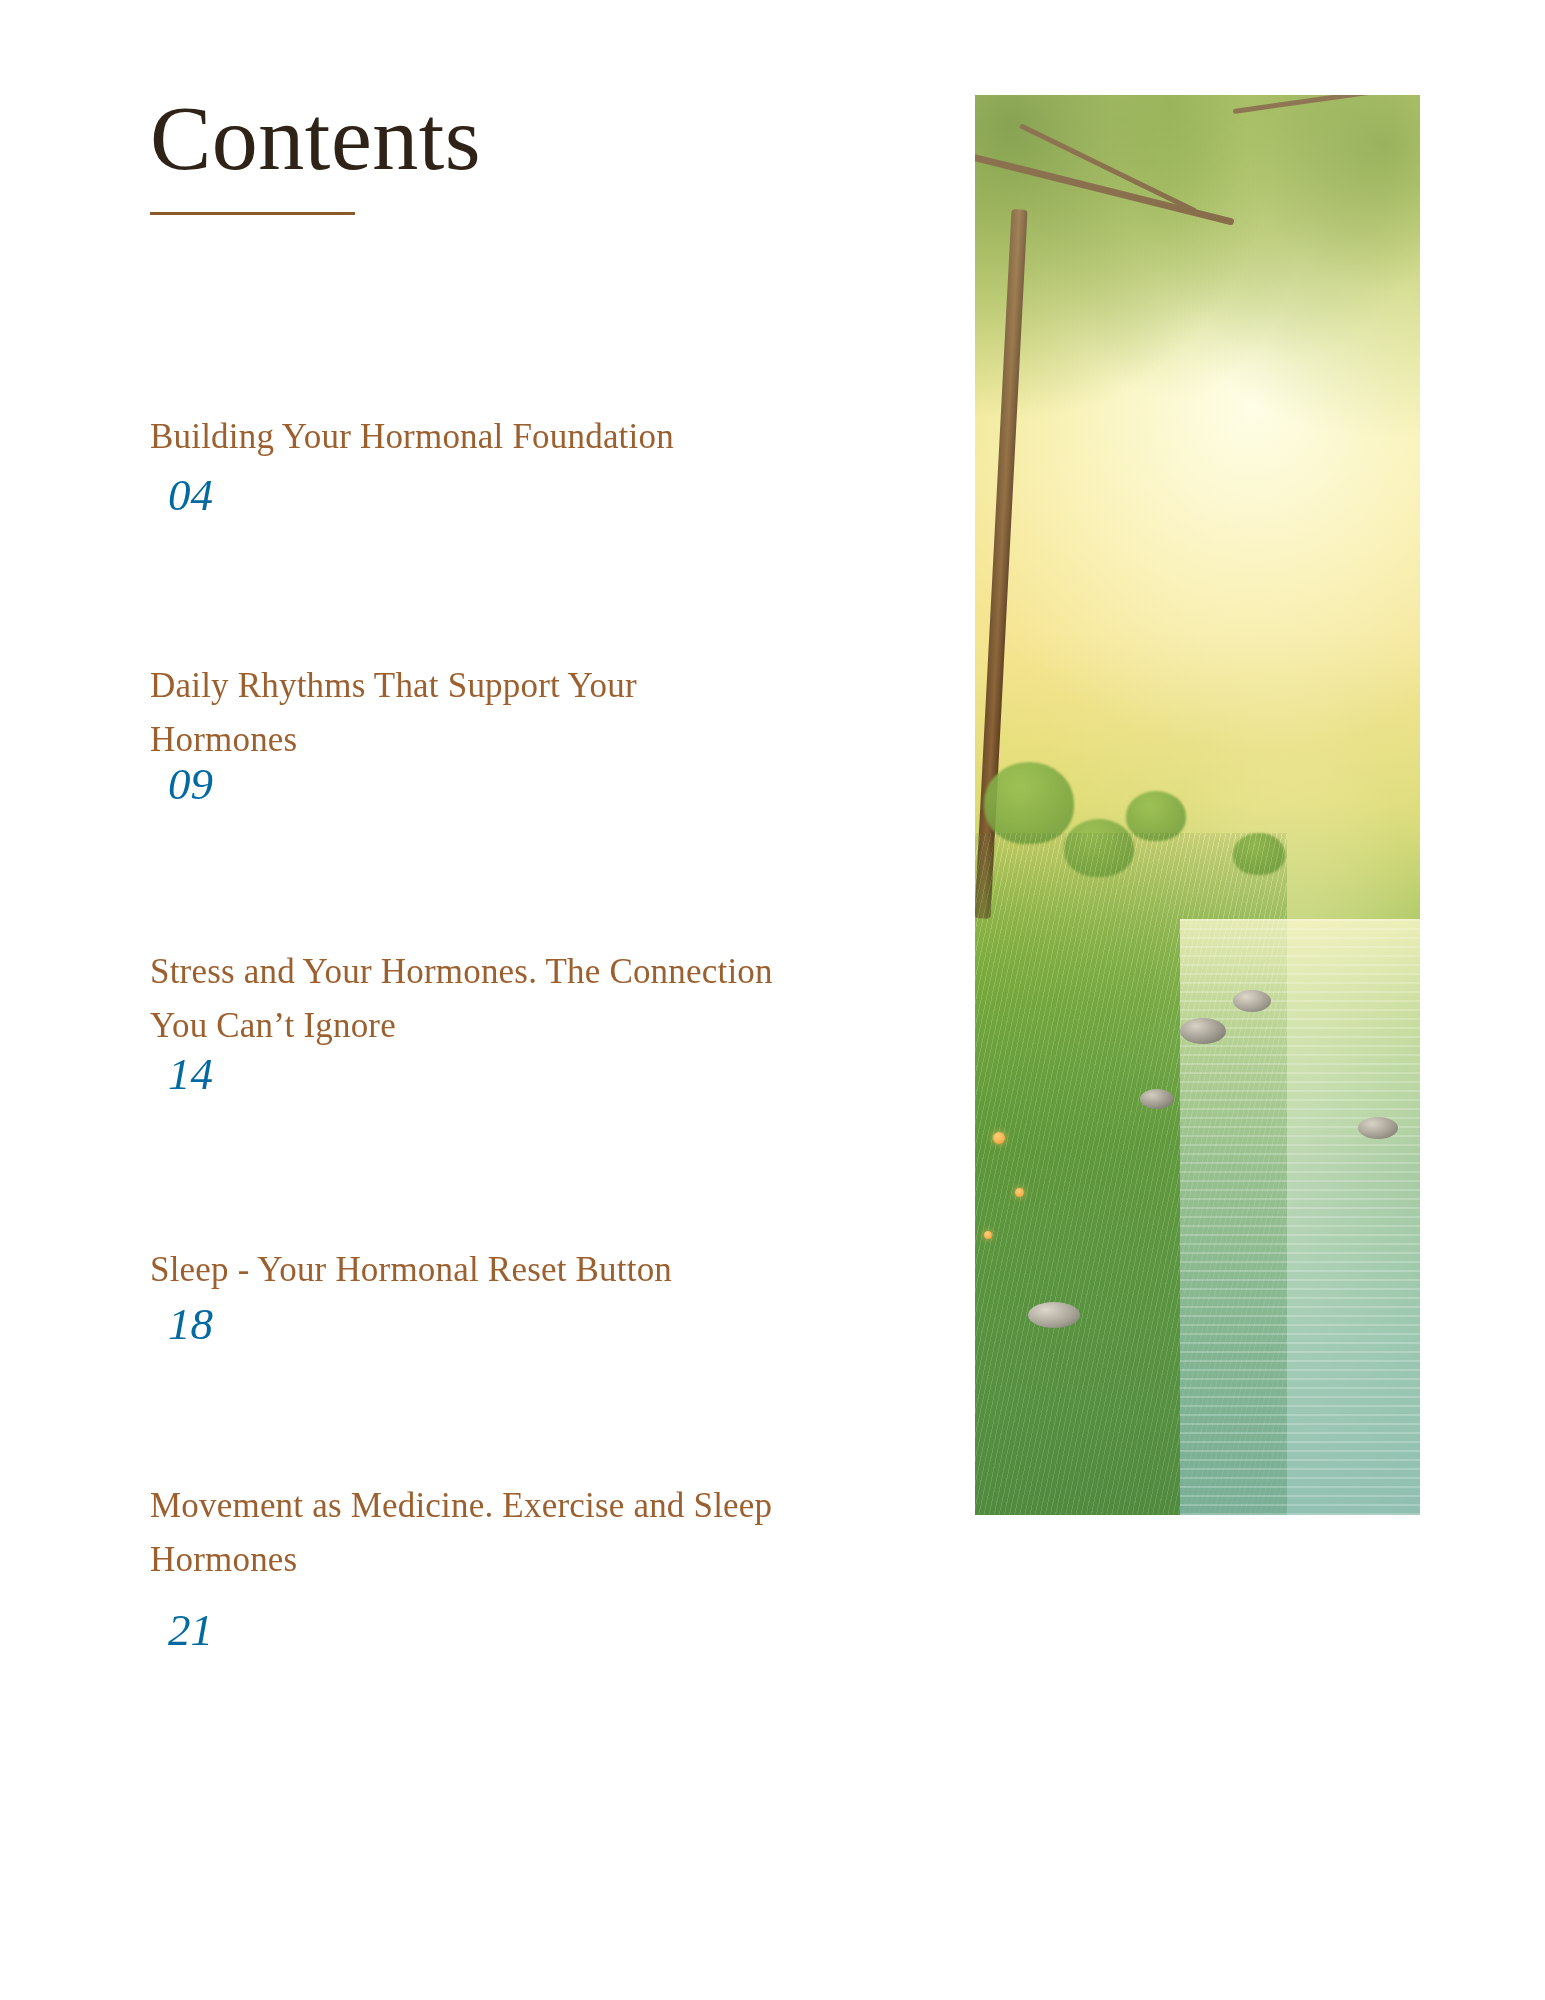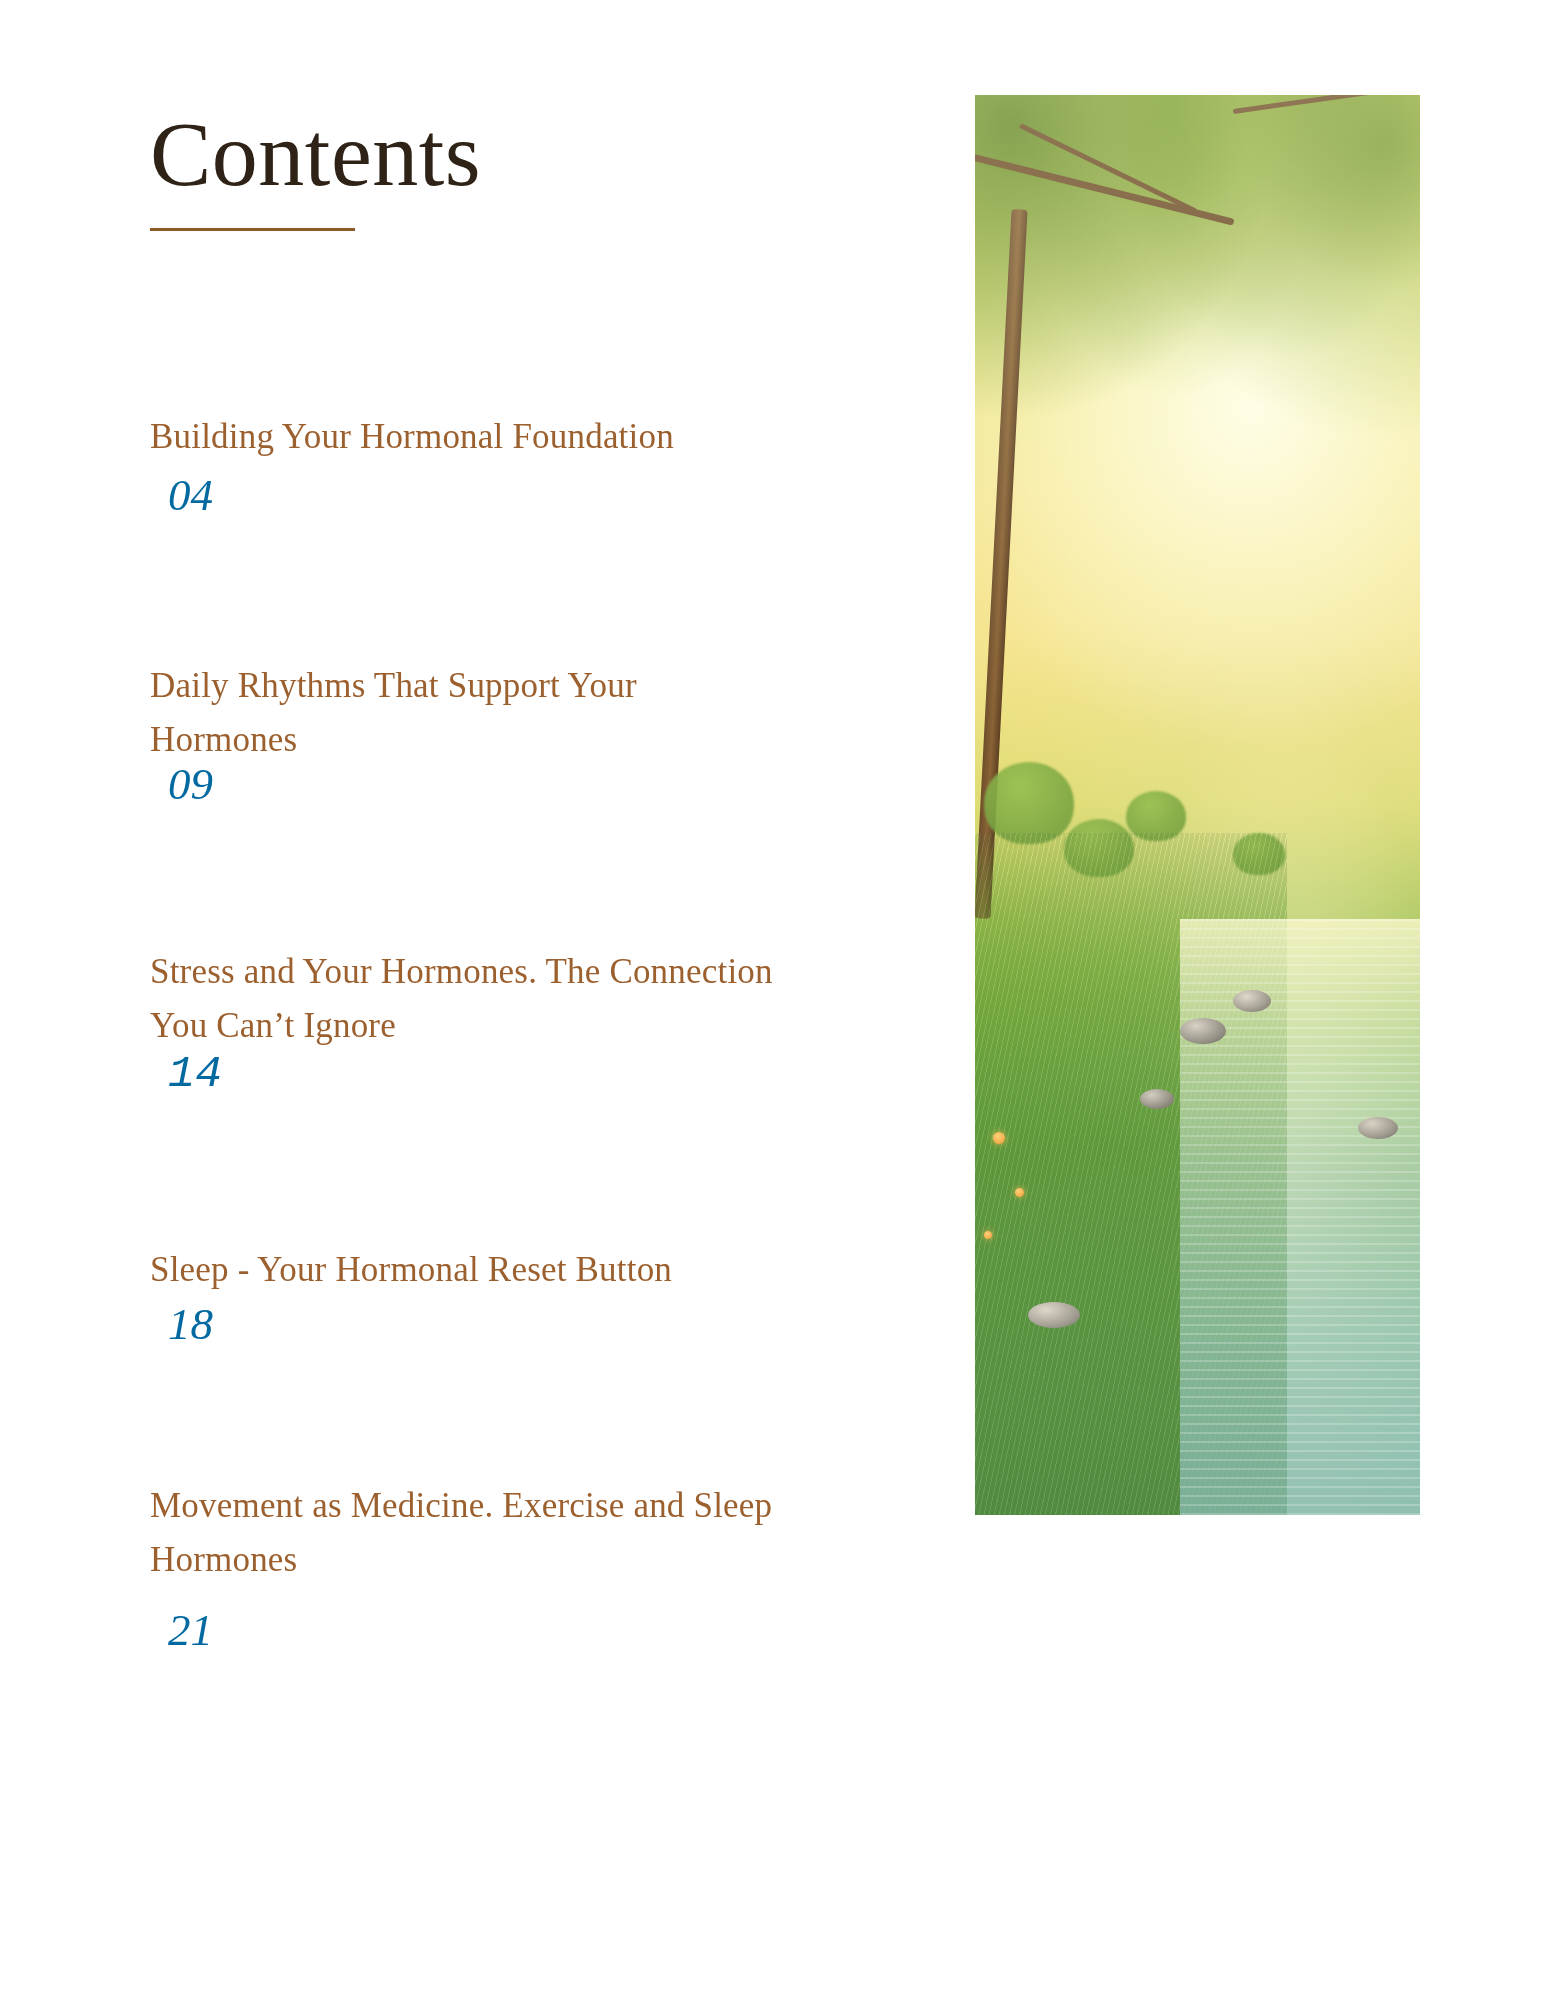--- a/index.html
+++ b/index.html
@@ -20,21 +20,20 @@
     inset: 0;
     background: #ffffff;
   }
 
   
   .title-block {
     position: absolute;
     left: 150px;
     top: 92px;
     width: 700px;
-    margin-top: 16px;
   }
   .title {
     font-family: "Liberation Serif", serif;
     font-size: 92px;
     line-height: 1.0;
     color: #2f2317;
     font-weight: 400;
     letter-spacing: 0.5px;
     margin: 0;
   }
@@ -80,21 +79,21 @@
     white-space: nowrap;
     padding-left: 18px;
   }
 
   
   .r0 .toc-label { margin-top: 10px; }
   .r0 .toc-num   { margin-top: -6px; }
   .r1 .toc-label { margin-top: 9px; }
   .r1 .toc-num   { margin-top: -8px; }
   .r2 .toc-label { margin-top: 6px; }
-  .r2 .toc-num   { margin-top: -4px; font-family: Liberation Mono, monospace; }
+  .r2 .toc-num   { margin-top: -4px; }
   .r3 .toc-label { margin-top: 14px; }
   .r3 .toc-num   { margin-top: -14px; }
   .r4 .toc-label { margin-top: 0px; }
   .r4 .toc-num   { margin-top: 18px; }
 
   
   .photo {
     position: absolute;
     left: 975px;
     top: 95px;

